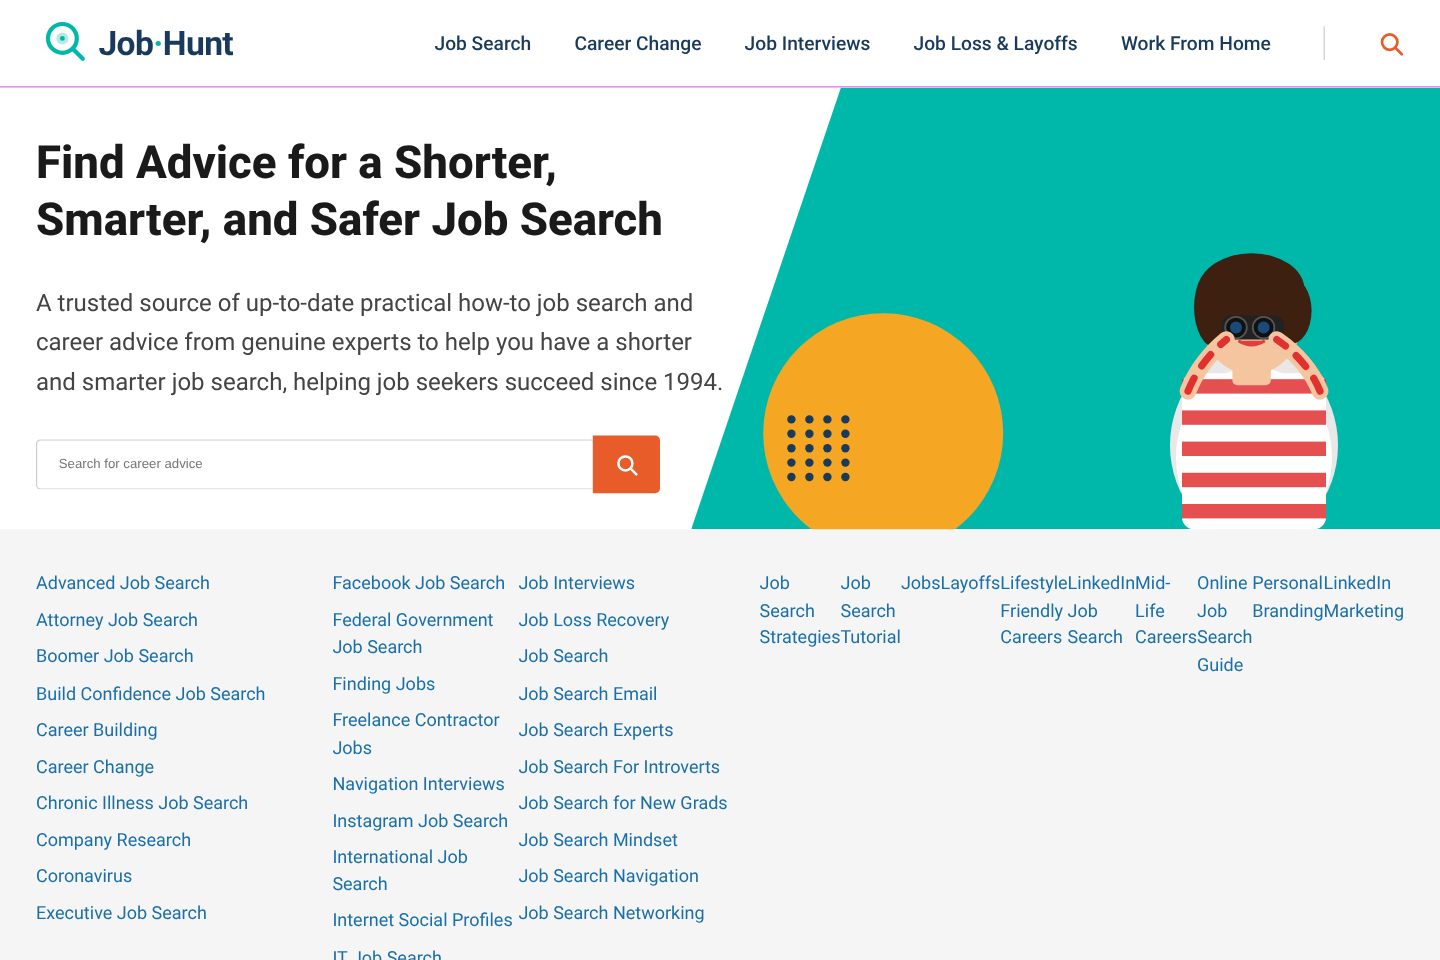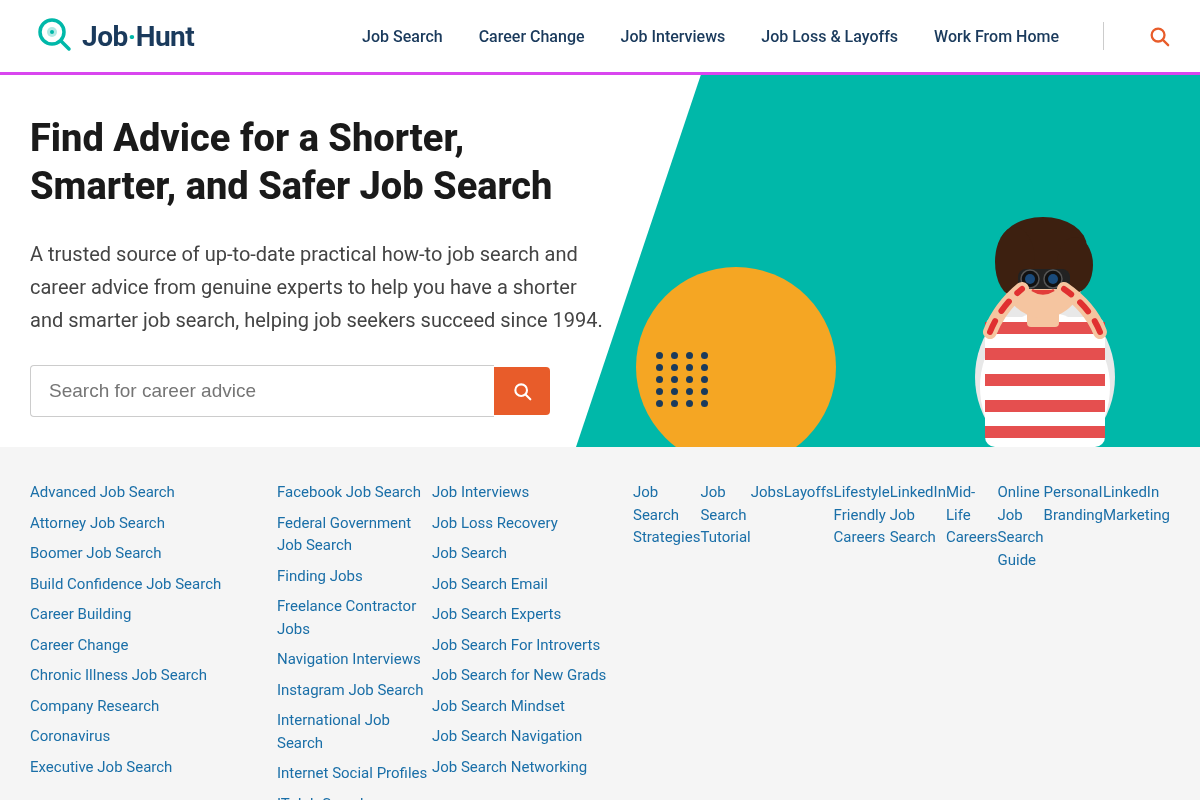--- a/index.html
+++ b/index.html
@@ -4,21 +4,21 @@
   <style>
     * { margin: 0; padding: 0; box-sizing: border-box; }
     body { font-family: -apple-system, BlinkMacSystemFont, 'Segoe UI', Roboto, sans-serif; background: #f5f5f5; width: 1200px; min-height: 800px; overflow-x: hidden; }
 
     
     .header {
       background: #fff;
       display: flex;
       align-items: center;
       padding: 12px 30px;
-      border-bottom: 3px solid #d946ef;
+      border-bottom: 1px solid #d946ef;
     }
     .logo-area {
       display: flex;
       align-items: center;
       gap: 0;
       text-decoration: none;
       margin-right: auto;
     }
     .logo-icon {
       width: 48px;
@@ -88,21 +88,21 @@
       max-width: 580px;
     }
     .search-bar {
       display: flex;
       align-items: center;
       max-width: 520px;
     }
     .search-input {
       flex: 1;
       padding: 14px 18px;
-      font-size: 19px;
+      font-size: 11px;
       border: 1.5px solid #ccc;
       border-right: none;
       border-radius: 4px 0 0 4px;
       outline: none;
       color: #888;
       background: #fff;
     }
     .search-btn {
       background: #e85c2a;
       border: none;

